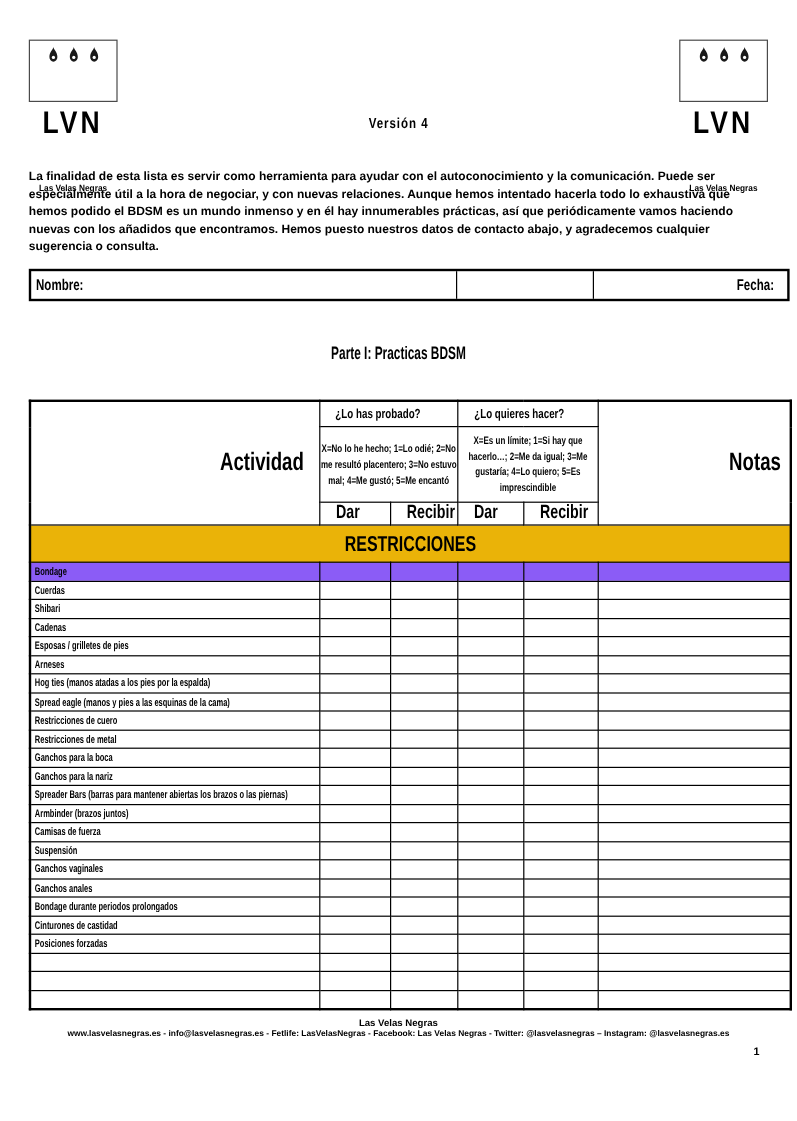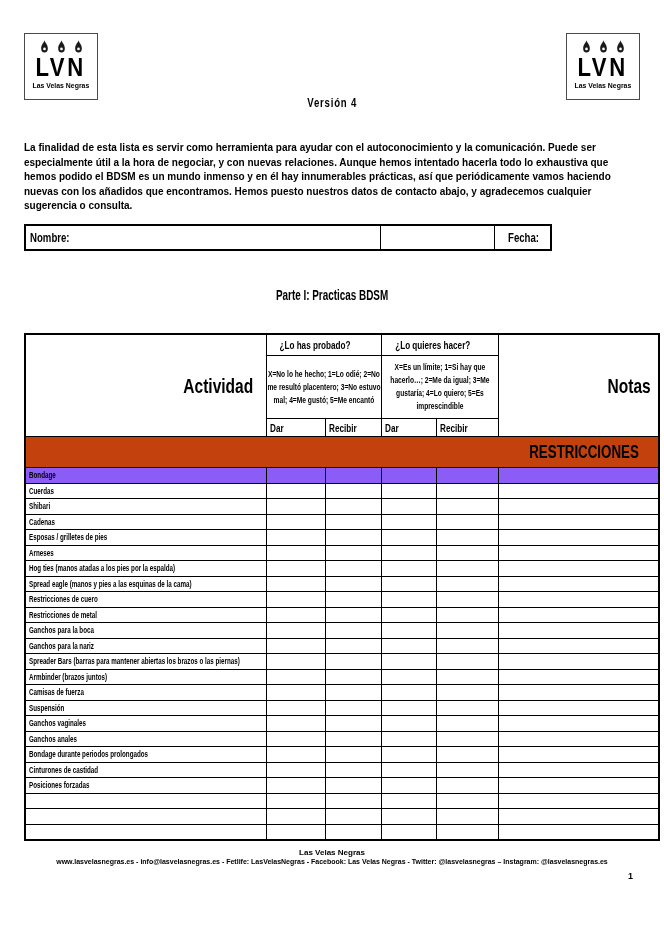--- a/index.html
+++ b/index.html
@@ -2,23 +2,23 @@
 <html><head>
 <meta charset="utf-8">
 <style>
   html,body { margin:0; padding:0; background:#ffffff; }
   .page {
     position:relative; width:664px; height:934px; background:#ffffff;
     font-family:"Liberation Sans", sans-serif; color:#000; overflow:hidden;
   }
   
   .logo {
-    position:absolute; top:33px; width:74px; height:67px;
+    position:absolute; top:33px; width:74px; height:52px;
     border:1px solid #4a4a4a; box-sizing:border-box;
-    display:flex; flex-direction:column; align-items:center; padding-top:5px;
+    display:flex; flex-direction:column; align-items:center; padding-top:5px;gap:36px;
   }
   .logo.left  { left:24px; }
   .logo.right { left:566px; }
   .flames { display:flex; gap:8px; height:15px; align-items:flex-end; }
   .flame svg { width:9px; height:14px; display:block; }
   .logo-acronym {
     font-size:26px; font-weight:bold; letter-spacing:3px; line-height:26px;
     margin-top:0px; display:inline-block; transform:scaleX(0.85); white-space:nowrap;
   }
   .logo-name { font-size:7.5px; font-weight:bold; white-space:nowrap; display:inline-block; transform:scaleX(0.92); margin-top:1px; }
@@ -26,43 +26,43 @@
   .cx66c { display:inline-block; transform:scaleX(0.66); transform-origin:50% 50%; white-space:nowrap; }
   .cx74c { display:inline-block; transform:scaleX(0.74); transform-origin:50% 50%; white-space:nowrap; }
   .cx74l { display:inline-block; transform:scaleX(0.74); transform-origin:0 50%; white-space:nowrap; }
   .cx68l { display:inline-block; transform:scaleX(0.68); transform-origin:0 50%; white-space:nowrap; }
   .cx80c { display:inline-block; transform:scaleX(0.80); transform-origin:50% 50%; white-space:nowrap; }
   
   .title   { position:absolute; top:50px; left:0; width:100%; text-align:center; font-weight:bold; font-size:40px; line-height:40px; }
   .version { position:absolute; top:96px; left:0; width:100%; text-align:center; font-weight:bold; font-size:12px; letter-spacing:1px;text-decoration:underline; }
   .intro   { position:absolute; top:141px; left:24px; width:617px; font-size:10px; font-weight:bold; line-height:14.6px; }
   
-  .form-box { position:absolute; top:224px; left:24px; width:528px; height:27px; border:2px solid #000; box-sizing:border-box; display:flex; }
+  .form-box { position:absolute; top:224px; left:24px; width:634px; height:27px; border:2px solid #000; box-sizing:border-box; display:flex; }
   .form-cell { display:flex; align-items:center; padding-left:4px; font-size:13px; font-weight:bold; box-sizing:border-box; }
   .form-cell.name { width:355px; border-right:1px solid #000; }
   .form-cell.mid  { width:114px; border-right:1px solid #000; }
   .form-cell.date { flex:1;justify-content:flex-end; }
   
   .part-title { position:absolute; top:286px; left:0; width:100%; text-align:center; font-size:15px; font-weight:bold; }
   
   .main-table {
     position:absolute; top:333px; left:24px; width:634px;
     border-collapse:collapse; table-layout:fixed; border:2px solid #000;
   }
   .main-table td { border:1px solid #000; padding:0; vertical-align:middle; overflow:visible; }
   td.gh     { height:20px; text-align:left; font-size:11px; font-weight:bold; }
   td.legend { height:62px; font-weight:bold; }
   .legend-blk {
     display:block; width:135%; margin-right:-35%;
     transform:scaleX(0.74); transform-origin:0 50%;
     text-align:center; font-size:9px; line-height:13px; font-weight:bold;
   }
-  td.sub { height:17px; font-size:11px; font-weight:bold; text-align:left; padding-left:3px; }
+  td.sub { height:17px; font-size:16px; font-weight:bold; text-align:left; padding-left:13px; }
   td.actividad-hd, td.notas-hd { text-align:right; font-size:21px; font-weight:bold; }
-  tr.sec td { height:30px; background:#c2410c; text-align:right; font-size:18px; font-weight:bold; }
+  tr.sec td { height:30px; background:#eab308; text-align:center; font-size:18px; font-weight:bold; }
   tr.data    { height:15.5px; }
   tr.data td { font-weight:bold; font-size:9.2px; }
   tr.data td.act { padding-left:3px; }
   tr.cat td  { background:#8b5cf6; }
   
   .footer-org     { position:absolute; top:848px; left:0; width:100%; text-align:center; font-size:8px;  font-weight:bold; }
   .footer-contact { position:absolute; top:858px; left:0; width:100%; text-align:center; font-size:7px;  font-weight:bold; }
   .page-num       { position:absolute; top:871px; left:628px; font-size:9px; font-weight:bold; }
 </style>
 </head>

